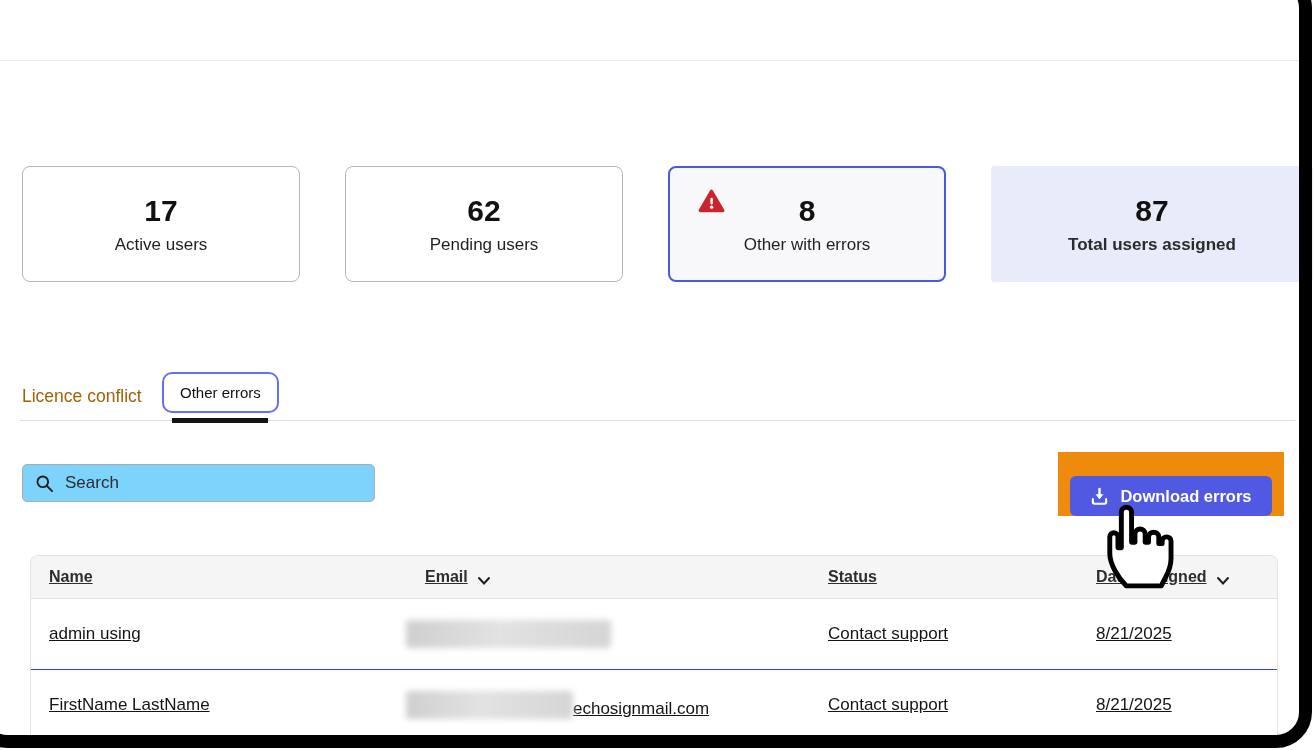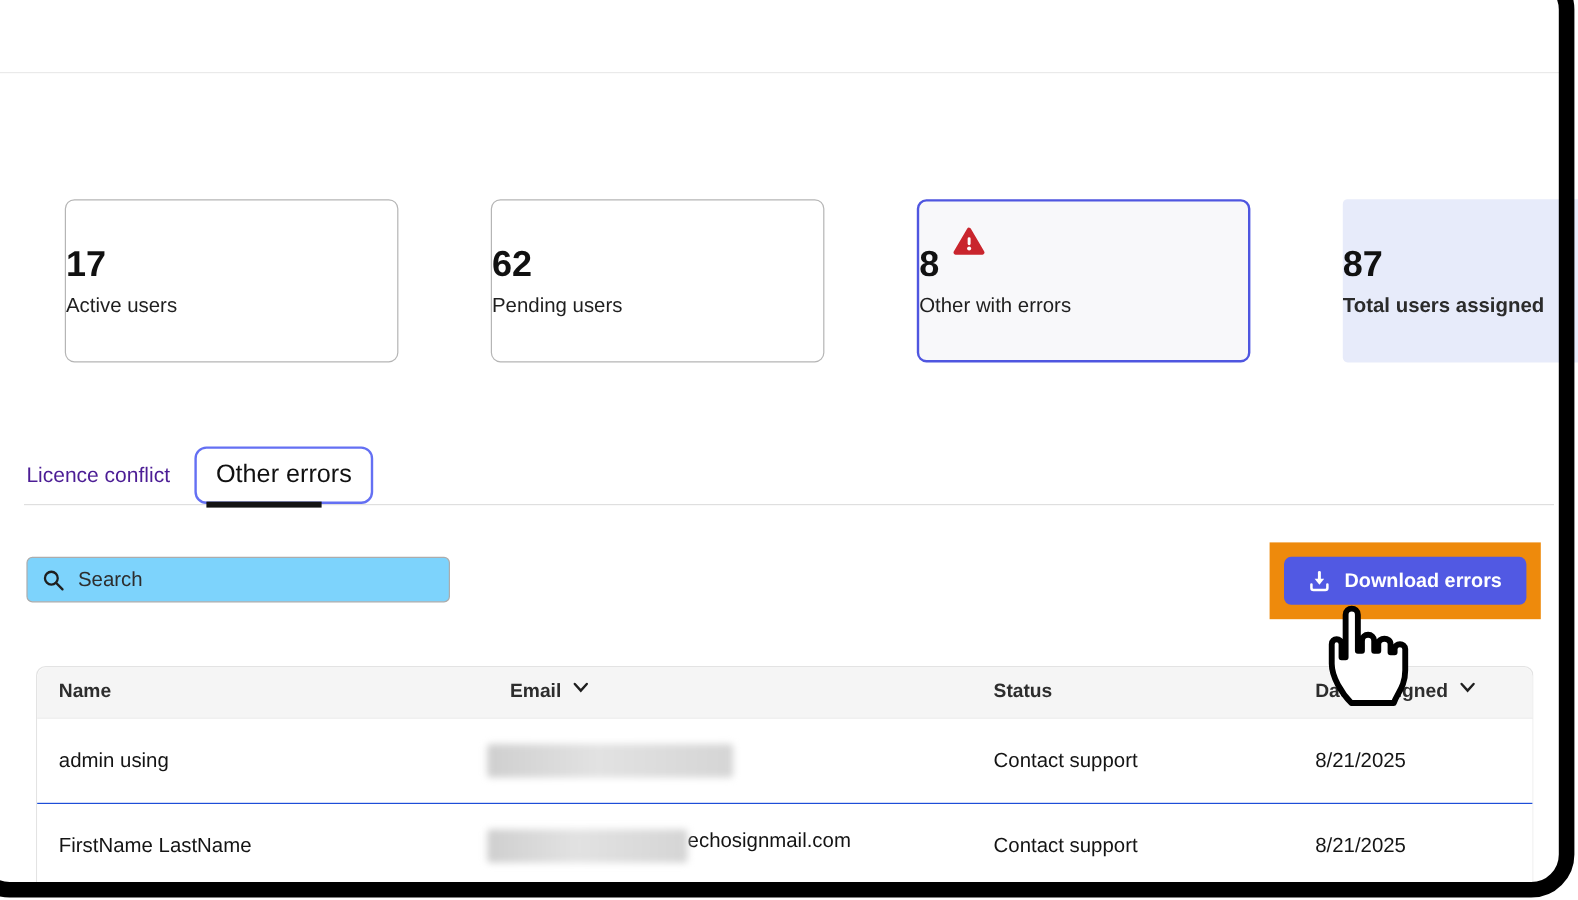--- a/index.html
+++ b/index.html
@@ -15,64 +15,64 @@
               color:#3c3c3c;letter-spacing:.3px;display:flex;align-items:center;gap:14px;}
   .refresh-icon{display:inline-flex;margin-top:4px;cursor:pointer;}
   .header-divider{position:absolute;left:0;top:60px;width:1300px;height:1px;background:#eaeaea;}
 
   
   .intro{position:absolute;left:22px;top:101px;font-size:19px;color:#2b2b2b;}
   .intro a{color:#4e55de;text-decoration:none;cursor:pointer;}
 
   
   .cards{position:absolute;left:22px;top:166px;display:flex;gap:45px;}
-  .card{box-sizing:border-box;width:278px;height:136px;border:1px solid #b5b5b5;border-radius:8px;
-        background:#fff;display:flex;flex-direction:column;justify-content:center;
-        gap:7px;cursor:pointer;position:relative;margin-left:32px;}
+  .card{box-sizing:border-box;width:278px;height:116px;border:1px solid #b5b5b5;border-radius:8px;
+        background:#fff;display:flex;flex-direction:column;align-items:center;justify-content:center;
+        gap:7px;cursor:pointer;position:relative;}
   .card .num{font-size:30px;font-weight:700;color:#111;}
   .card .lbl{font-size:17px;color:#1f1f1f;}
   .card.selected{border:2px solid #4f56e0;background:#f8f8fa;}
   .card.total{border:none;border-radius:4px;background:#e7ebfa;width:322px;}
   .card.total .lbl{font-weight:700;color:#2b2b2b;}
   .warn-badge{position:absolute;left:28px;top:20px;width:27px;height:27px;}
 
   
-  .tab1{position:absolute;left:22px;top:386px;font-size:17.5px;color:#4c1d95;cursor:pointer;}
+  .tab1{position:absolute;left:22px;top:386px;font-size:17.5px;color:#a16207;cursor:pointer;}
   .tab2{position:absolute;left:162px;top:372px;border:2px solid #6470f3;border-radius:10px;
-        padding:10px 16px;font-size:21px;color:#111;cursor:pointer;background:#fff;}
+        padding:10px 16px;font-size:15px;color:#111;cursor:pointer;background:#fff;}
   .tabs-line{position:absolute;left:20px;top:420px;width:1275px;height:1px;background:#dfdfdf;}
   .tabs-indicator{position:absolute;left:172px;top:418px;width:96px;height:5px;background:#131313;}
 
   
   .search-box{position:absolute;left:22px;top:464px;width:353px;height:38px;box-sizing:border-box;
               border:1px solid #acacac;border-radius:5px;display:flex;align-items:center;
               padding-left:12px;background:#7dd3fc;}
   .search-box input{border:none;outline:none;flex:1;font-size:17px;margin-left:9px;
                     font-family:"Liberation Sans",sans-serif;color:#141414;background:transparent;}
   .search-box input::placeholder{color:#2d2d2d;opacity:1;}
 
   
   .dl-annotation{position:absolute;left:1058px;top:452px;width:226px;height:64px;background:#ee8a0c;
-                 display:flex;align-items:center;justify-content:center;z-index:20;}
+                 display:flex;align-items:flex-end;justify-content:center;z-index:20;}
   .dl-button{width:202px;height:40px;background:#5159e3;border:none;border-radius:6px;color:#fff;
              font-size:16.5px;font-weight:700;display:flex;align-items:center;justify-content:center;
              gap:11px;cursor:pointer;font-family:"Liberation Sans",sans-serif;}
 
   
   .hand{position:absolute;left:1096px;top:496px;z-index:40;pointer-events:none;}
 
   
   .table{position:absolute;left:30px;top:555px;width:1248px;box-sizing:border-box;
          border:1px solid #e3e3e3;border-bottom:none;border-radius:8px 8px 0 0;background:#fff;}
   .thead{position:relative;height:42px;background:#f5f5f5;border-radius:8px 8px 0 0;
          border-bottom:1px solid #e3e3e3;}
   .trow{position:relative;height:70px;background:#fff;}
   .trow + .trow{border-top:1px solid #1d4ed8;}
   .cell{position:absolute;top:50%;transform:translateY(-50%);font-size:17px;color:#141414;
-        display:flex;align-items:flex-start;gap:9px;white-space:nowrap;}
+        display:flex;align-items:flex-end;gap:9px;white-space:nowrap;text-decoration:underline;}
   .c-name{left:18px;} .c-email{left:394px;} .c-status{left:797px;} .c-date{left:1065px;}
   .thead .cell{font-size:16px;font-weight:700;color:#2d2d2d;}
   .redacted{height:28px;border-radius:3px;filter:blur(3px);
             background:linear-gradient(90deg,#cfcfcf,#e2e2e2 45%,#d5d5d5);}
   .r1{width:205px;} .r2{width:167px;}
   .email-flex{left:375px;gap:0;}
 </style>
 </head>
 <body>
 

